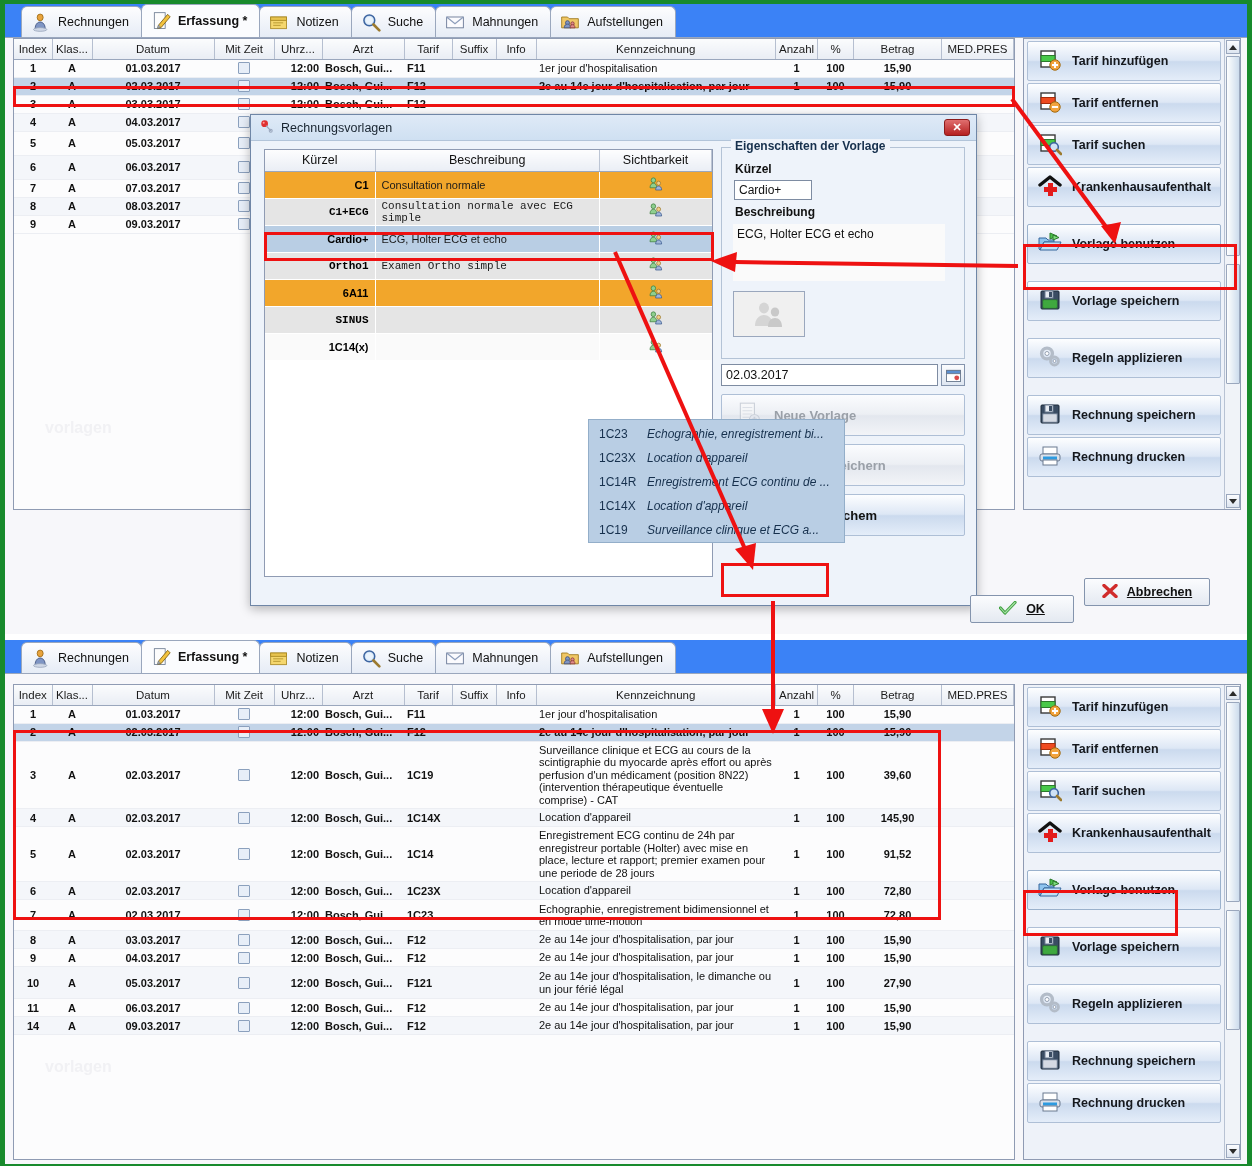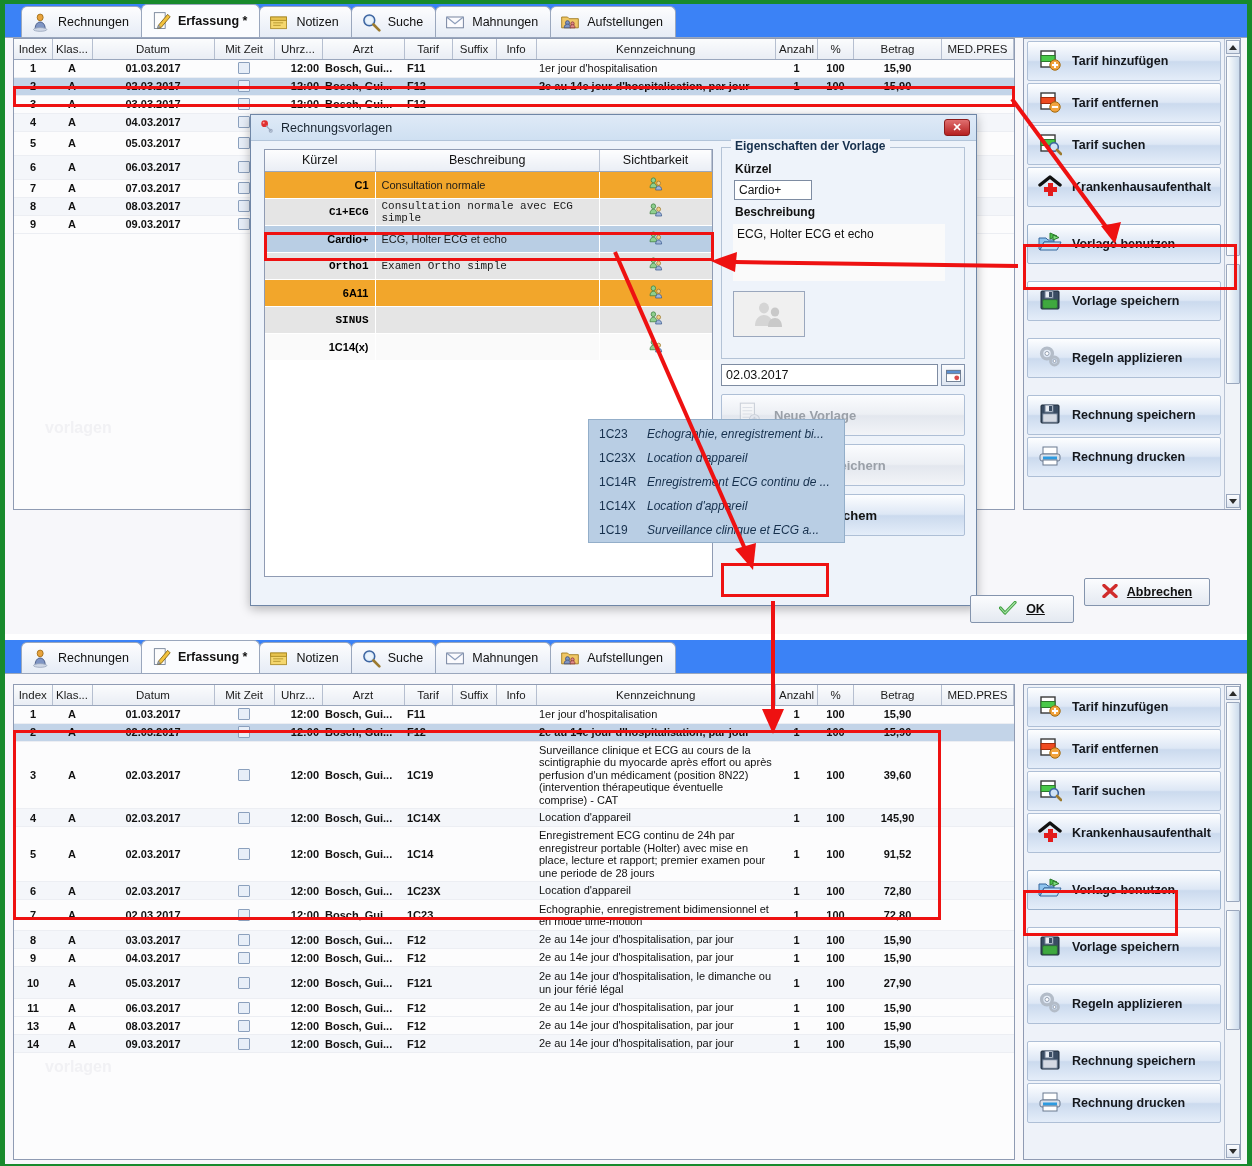--- a/index.html
+++ b/index.html
@@ -862,38 +862,20 @@
               <td class="c-kz">2e au 14e jour d'hospitalisation, le dimanche ou un jour férié légal</td>
               <td class="c-num">1</td>
               <td class="c-num">100</td>
               <td class="c-betrag">27,90</td>
               <td class=""></td>
             </tr>
             <tr class="" style="height:18px">
               <td class="c-idx">11</td>
               <td class="c-kls">A</td>
               <td class="c-date">06.03.2017</td>
-              <td class="c-chk">
-                <div class="chk"></div>
-              </td>
-              <td class="c-time">12:00</td>
-              <td class="c-arzt">Bosch, Gui...</td>
-              <td class="c-tarif">F12</td>
-              <td class=""></td>
-              <td class=""></td>
-              <td class="c-kz">2e au 14e jour d'hospitalisation, par jour</td>
-              <td class="c-num">1</td>
-              <td class="c-num">100</td>
-              <td class="c-betrag">15,90</td>
-              <td class=""></td>
-            </tr>
-            <tr class="" style="height:18px">
-              <td class="c-idx">13</td>
-              <td class="c-kls">A</td>
-              <td class="c-date">08.03.2017</td>
               <td class="c-chk">
                 <div class="chk"></div>
               </td>
               <td class="c-time">12:00</td>
               <td class="c-arzt">Bosch, Gui...</td>
               <td class="c-tarif">F12</td>
               <td class=""></td>
               <td class=""></td>
               <td class="c-kz">2e au 14e jour d'hospitalisation, par jour</td>
               <td class="c-num">1</td>

